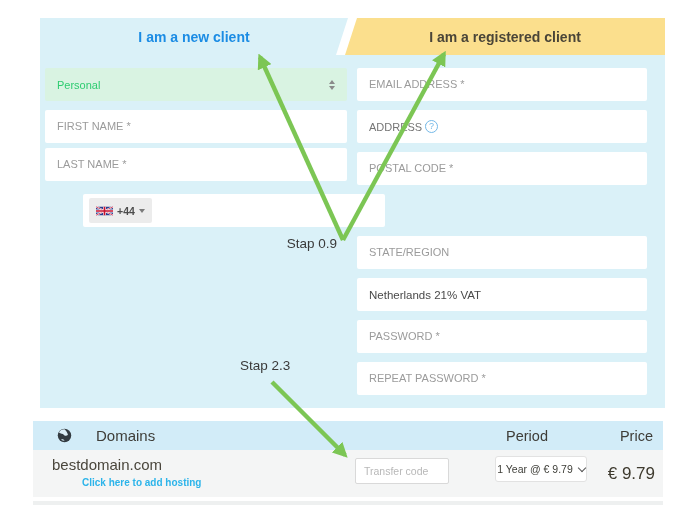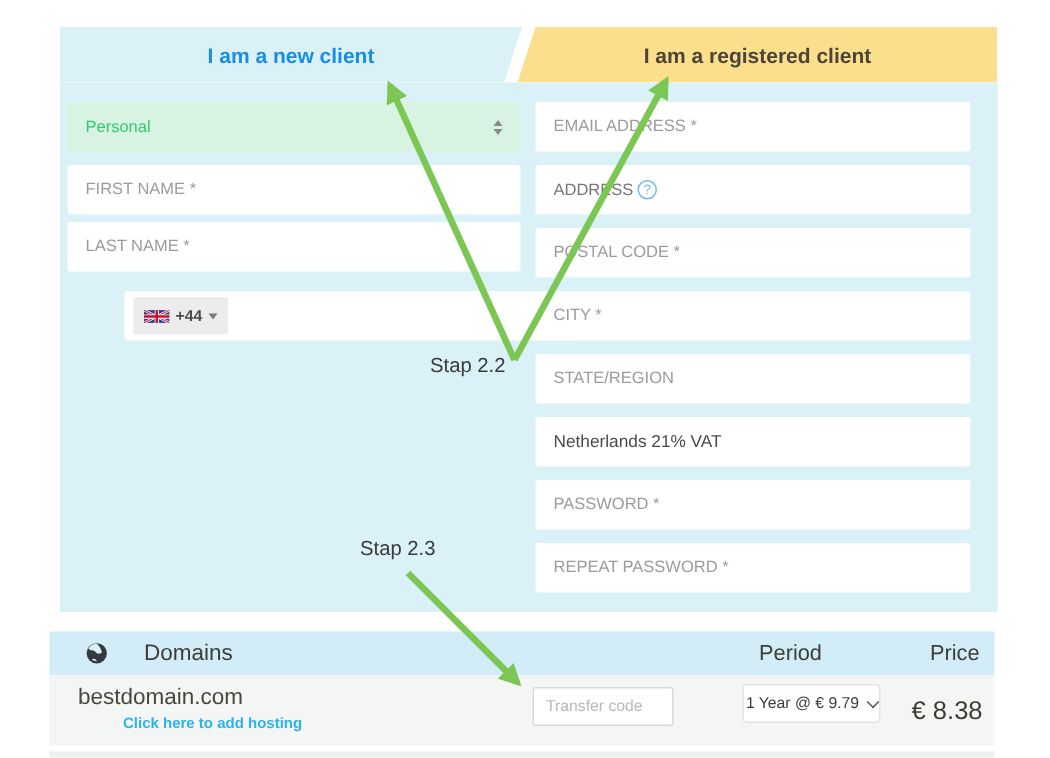--- a/index.html
+++ b/index.html
@@ -129,31 +129,30 @@
   </div>
 
   <input class="field col-r" style="top: 68px;" placeholder="EMAIL ADDRESS *">
 
   <div class="field col-r addr-wrap" style="top:110px;">
     <input placeholder="ADDRESS *" style="">
     <span class="help-icon">?</span>
   </div>
 
   <input class="field col-r" style="top: 152px;" placeholder="POSTAL CODE *">
-  <input class="field col-r" style="top: 194px;" placeholder="CITY *">
   <input class="field col-r" style="top: 236px;" placeholder="STATE/REGION">
 
   <div class="field col-r vat-field" style="top:278px;">
     <span>Netherlands 21% VAT</span>
   </div>
 
   <input class="field col-r" style="top: 320px;" type="text" placeholder="PASSWORD *">
   <input class="field col-r" style="top: 362px;" type="text" placeholder="REPEAT PASSWORD *">
 
-  <div class="stap stap-22">Stap 2.2</div>
+  <div class="stap stap-22">Stap 0.9</div>
   <div class="stap stap-23">Stap 2.3</div>
 
   <div class="dom-header">
     <span class="dom-title-group">
       <svg width="15" height="15" viewBox="0 0 20 20">
         <circle cx="10" cy="10" r="9" fill="#333b41"></circle>
         <path d="M10 1.5 a8.5 8.5 0 0 0 -7.4 4.4 c2.2 2.2 5.2 0.8 6.4 3 c1 1.9 4.2 2 5.6 0.2 c-0.8 -3 -2.2 -5.6 -4.6 -7.6 z" fill="#ddeef6"></path>
         <path d="M5.5 15.5 c1.5 -1.2 4 -0.4 4.6 1.6 a8.5 8.5 0 0 1 -4.6 -1.6 z" fill="#ddeef6"></path>
       </svg>
       <span class="dom-title">Domains</span>
@@ -163,21 +162,21 @@
   </div>
 
   <div class="dom-row">
     <span class="dom-name">bestdomain.com</span>
     <a class="dom-link">Click here to add hosting</a>
     <input class="transfer-input" placeholder="Transfer code" style="">
     <span class="period-select">
       <span>1 Year @ € 9.79</span>
       <span class="chev"></span>
     </span>
-    <span class="dom-price">€ 8.38</span>
+    <span class="dom-price">€ 9.79</span>
   </div>
 
   <div class="divider-strip"></div>
 
   <svg class="arrows" width="700" height="505">
     <defs>
       <marker id="ah" viewBox="0 0 10 10" refX="7.5" refY="5" markerWidth="3.4" markerHeight="3.4" orient="auto">
         <path d="M0,0 L10,5 L0,10 z" fill="#7cc654"></path>
       </marker>
     </defs>

